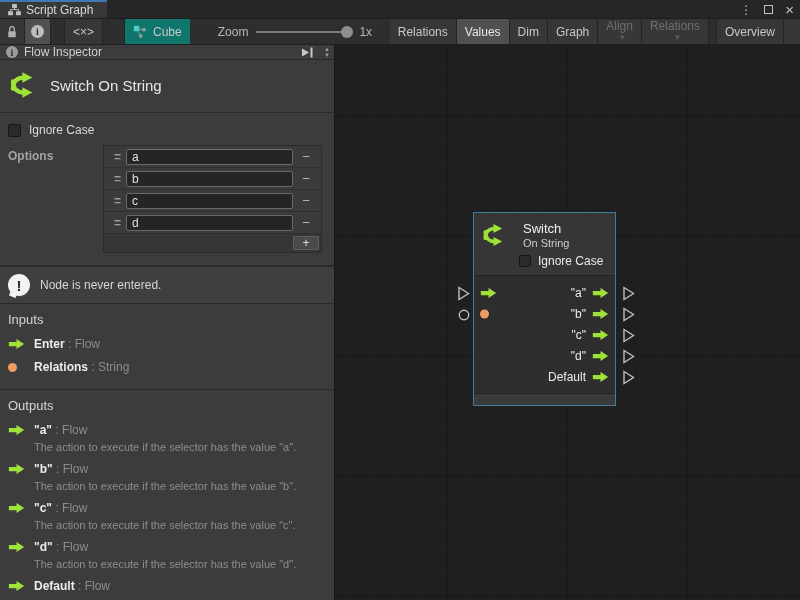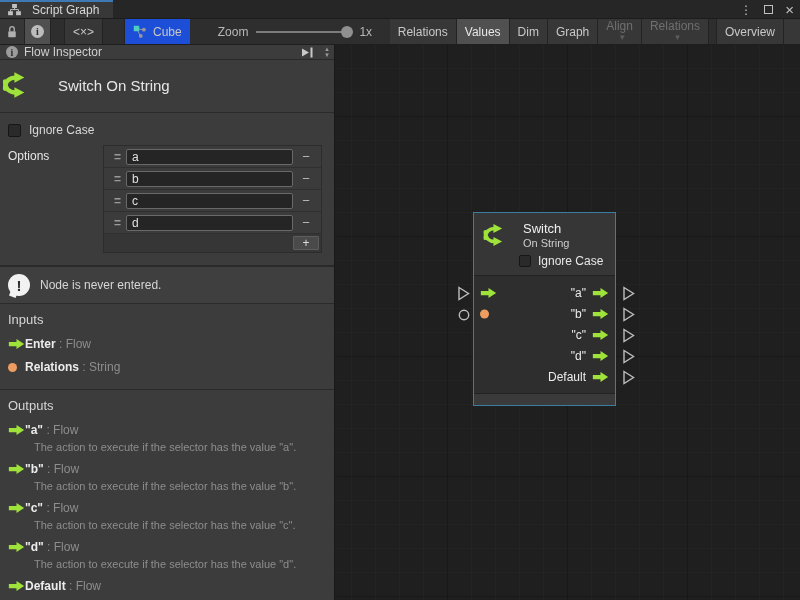--- a/index.html
+++ b/index.html
@@ -2,21 +2,21 @@
 <html><head>
 <meta charset="utf-8">
 <style>
   * { margin:0; padding:0; box-sizing:border-box; }
   html,body { width:800px; height:600px; overflow:hidden; }
   body { font-family:"Liberation Sans","DejaVu Sans",sans-serif; background:#262626; color:#d8d8d8; font-size:12px; -webkit-font-smoothing:antialiased; }
   .window { width:800px; height:600px; display:flex; flex-direction:column; background:#262626; }
 
   
   .tabbar { height:19px; background:#262626; display:flex; align-items:stretch; position:relative; border-bottom:1px solid #1c1c1c; }
-  .tab { display:flex; align-items:center; gap:11px; padding:0 14px 0 8px; background:#383838; border-top:2px solid #3e79b4; color:#d8d8d8; font-size:12px; }
+  .tab { display:flex; align-items:center; gap:5px; padding:0 14px 0 8px; background:#383838; border-top:2px solid #3e79b4; color:#d8d8d8; font-size:12px; }
   .tab svg { display:block; }
   .win-controls { position:absolute; right:6px; top:0; height:19px; display:flex; align-items:center; gap:12px; color:#c0c0c0; }
   .win-menu { font-size:12px; letter-spacing:0; }
   .win-max { width:9px; height:9px; border:1px solid #c0c0c0; display:inline-block; }
   .win-close { font-size:15px; line-height:9px; }
 
   
   .toolbar { height:26px; background:#2e2e2e; border-bottom:1px solid #1e1e1e; display:flex; align-items:stretch; font-size:12px; color:#c8c8c8; }
   .tbtn { display:flex; align-items:center; padding:0 8px; background:#373737; border-right:1px solid #232323; white-space:nowrap; }
   .tbtn.icon-btn { padding:0 6px; }
@@ -35,47 +35,47 @@
   
   .main { flex:1; display:flex; min-height:0; }
 
   
   .inspector { width:335px; flex:0 0 335px; background:#3c3c3c; border-right:1px solid #191919; display:flex; flex-direction:column; overflow:hidden; }
   .insp-header { height:18px; background:#3c3c3c; border-bottom:1px solid #292929; display:flex; align-items:center; padding:0 4px 0 6px; gap:6px; color:#cfcfcf; }
   .insp-header .title { flex:1; }
   .insp-header .info-circle { width:12px; height:12px; background:#9c9c9c; }
   .scroll-arrows { display:flex; flex-direction:column; gap:1px; margin-left:4px; color:#9a9a9a; font-size:6px; line-height:5px; }
 
-  .unit-title { display:flex; align-items:center; gap:28px; padding:10px 8px 12px 0; border-bottom:1px solid #2a2a2a; }
+  .unit-title { display:flex; align-items:center; gap:12px; padding:10px 8px 12px 8px; border-bottom:1px solid #2a2a2a; }
   .unit-title .name { font-size:15px; color:#e6e6e6; }
 
   .sec { border-bottom:1px solid #2a2a2a; }
   .row-check { display:flex; align-items:center; gap:8px; padding:10px 8px 2px 8px; }
   .checkbox { width:13px; height:13px; background:#2a2a2a; border:1px solid #161616; border-radius:2px; flex:0 0 auto; }
   .options-row { display:flex; align-items:flex-start; padding:6px 12px 4px 8px; }
-  .options-label { width:120px; padding-top:4px; color:#e5e5e5; }
+  .options-label { width:120px; padding-top:4px; color:#a3a3a3;font-weight:bold; }
   .olist { flex:1; background:#363636; border:1px solid #2c2c2c; }
   .orow { display:flex; align-items:center; height:22px; background:#3b3b3b; border-bottom:1px solid #2f2f2f; padding:0 2px 0 4px; }
   .orow .handle { width:18px; text-align:center; color:#9a9a9a; font-weight:bold; letter-spacing:-1px; }
   .orow input { flex:1; height:16px; background:#252525; border:1px solid #696969; border-radius:2px; color:#e0e0e0; font-size:12px; padding:0 5px; font-family:inherit; outline:none; }
   .orow .minus { width:26px; text-align:center; color:#bdbdbd; font-size:13px; }
   .oplus-row { display:flex; justify-content:flex-end; background:#363636; padding:2px 2px; }
   .oplus { width:26px; height:14px; background:#4a4a4a; border:1px solid #5d5d5d; color:#dcdcdc; font-size:12px; line-height:12px; text-align:center; border-radius:1px; }
   .sec-pad-bottom { height:8px; }
 
   .warnbox { border-top:1px solid #2a2a2a; border-bottom:1px solid #2a2a2a; background:#3f3f3f; display:flex; align-items:center; gap:10px; padding:7px 8px; }
   .warn-icon { position:relative; width:22px; height:22px; flex:0 0 auto; }
   .warn-icon .bubble { position:absolute; inset:0; background:#f2f2f2; border-radius:50%; }
   .warn-icon .tail { position:absolute; left:2px; bottom:-1px; width:7px; height:7px; background:#f2f2f2; transform:rotate(20deg); }
   .warn-icon .mark { position:absolute; inset:0; display:flex; align-items:center; justify-content:center; color:#2c2c2c; font-weight:bold; font-size:15px; }
   .warn-text { color:#d6d6d6; }
 
   .ports { padding:8px 8px 6px 8px; }
   .ports h3 { font-size:13px; font-weight:normal; color:#d6d6d6; margin-bottom:10px; }
-  .port-item { display:flex; align-items:center; margin-bottom:9px; }
+  .port-item { display:flex; align-items:center; gap:9px; margin-bottom:9px; }
   .port-item .picon { width:17px; display:flex; justify-content:flex-start; flex:0 0 auto; }
   .pname { color:#ececec; font-weight:bold; }
   .ptype { color:#8d8d8d; }
   .pdesc { color:#8d8d8d; font-size:11px; margin:-5px 0 9px 26px; }
   .dot { width:9px; height:9px; border-radius:50%; display:inline-block; }
   .insp-fill { flex:1; background:#3c3c3c; }
 
   
   .canvas { position:relative; flex:1; background-color:#1f1f1f; overflow:hidden;
     background-image:
@@ -138,21 +138,21 @@
       </span>
     </div>
     <div class="tbtn icon-btn active">
       <span class="info-circle">i</span>
     </div>
     <div class="tb-spacer" style="width:14px"></div>
     <div class="tbtn">
       <span>&lt;×&gt;</span>
     </div>
     <div class="tb-spacer" style="width:22px"></div>
-    <div class="tbtn" style="background:#1d4ed8;border-right:none;">
+    <div class="tbtn" style="background:#0f766e;border-right:none;">
       <span style="margin-right:6px">
         <svg width="14" height="14" viewBox="0 0 18 18">
           <path d="M5 5 L13 6 M5 5 L9 13" stroke="#9a9a9a" stroke-width="1.2"></path>
           <rect x="1" y="1" width="7" height="7" fill="#4ecdc4"></rect>
           <circle cx="14" cy="6" r="2.4" fill="#9a9a9a"></circle>
           <circle cx="10" cy="14" r="2.4" fill="#9a9a9a"></circle>
         </svg>
       </span>
       <span>Cube</span>
     </div>

